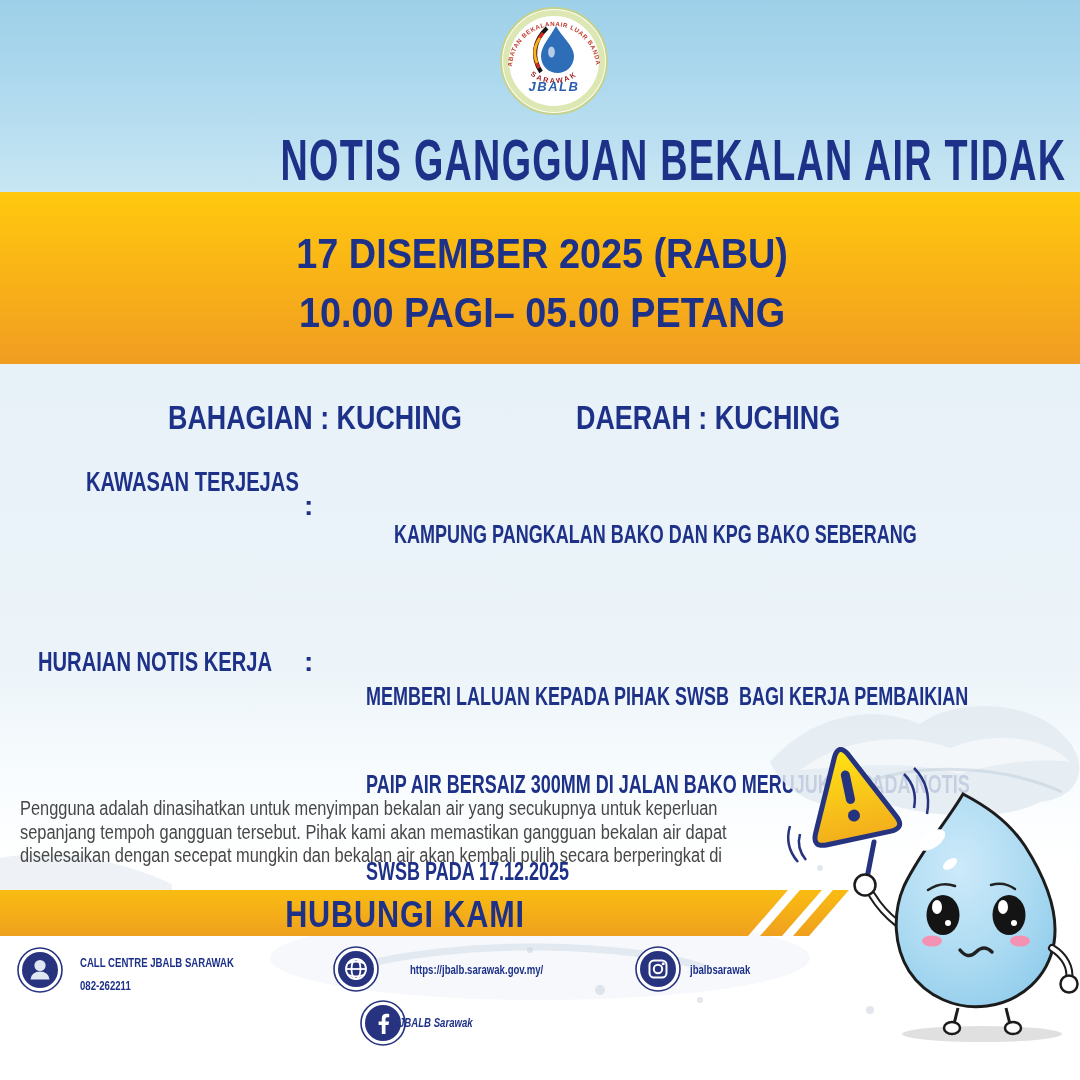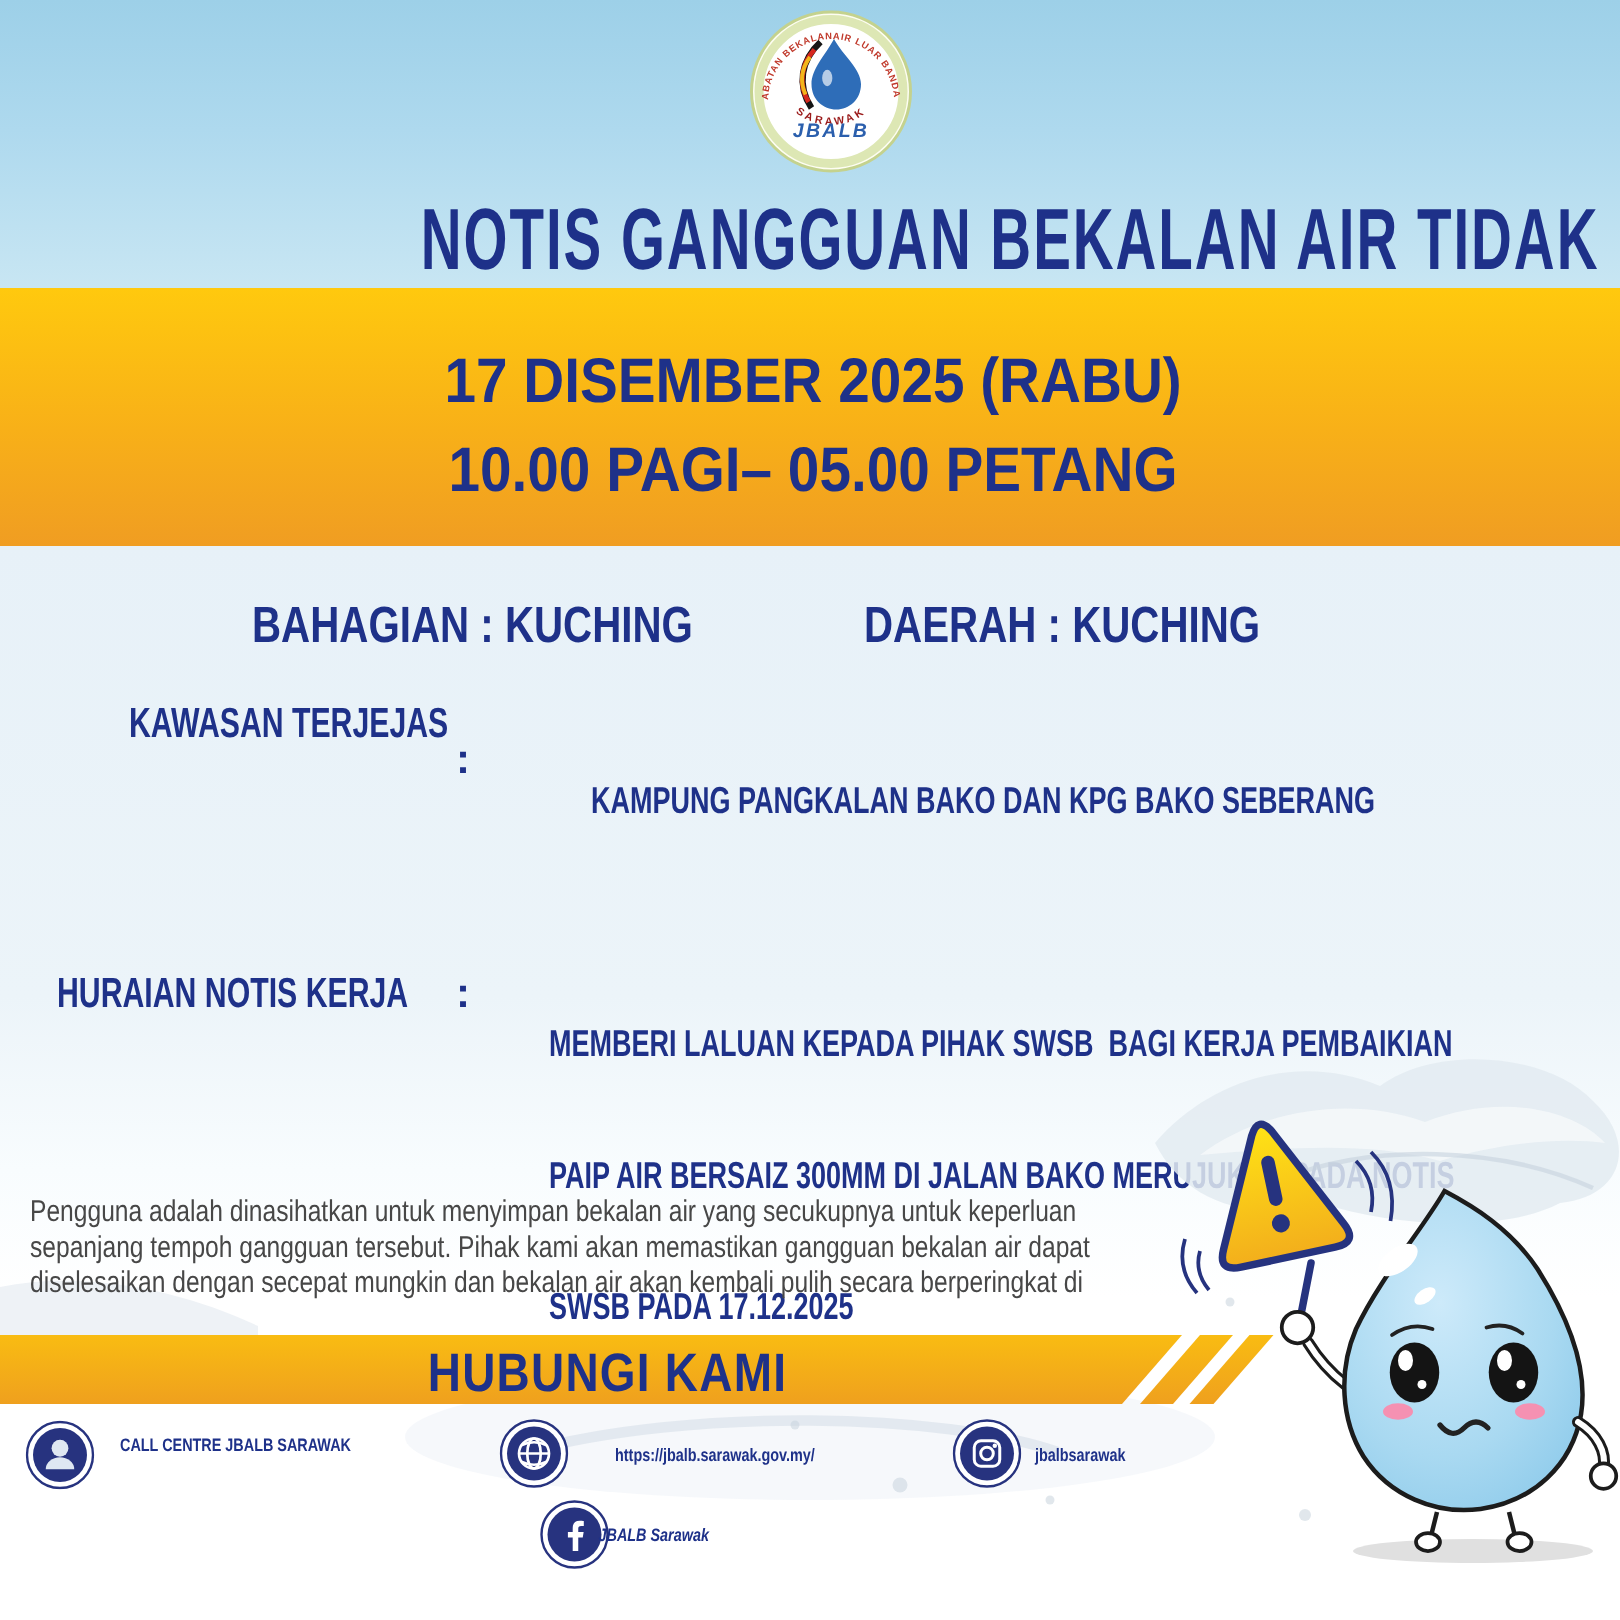--- a/index.html
+++ b/index.html
@@ -172,20 +172,21 @@
   </div>
 
   <svg class="abs" style="left:17px;top:947px;" width="46" height="46" viewBox="0 0 46 46">
     <circle cx="23" cy="23" r="22" fill="#ffffff" stroke="#27337f" stroke-width="1.6"></circle>
     <circle cx="23" cy="23" r="18" fill="#27337f"></circle>
     <circle cx="23" cy="18.5" r="5.6" fill="#dfe7f2"></circle>
     <path d="M13.5,32.5 a9.5,8 0 0 1 19,0 Z" fill="#dfe7f2"></path>
   </svg>
   <div class="contact-text navy" style="left:80px;top:952px;">
     <div><span class="sq oL">CALL CENTRE JBALB SARAWAK</span></div>
+    <div><span class="sq oL">082-262211</span></div>
   </div>
 
   <svg class="abs" style="left:333px;top:946px;" width="46" height="46" viewBox="0 0 46 46">
     <circle cx="23" cy="23" r="22" fill="#ffffff" stroke="#27337f" stroke-width="1.6"></circle>
     <circle cx="23" cy="23" r="18" fill="#27337f"></circle>
     <g stroke="#ffffff" stroke-width="1.8" fill="none">
       <circle cx="23" cy="23" r="10"></circle>
       <ellipse cx="23" cy="23" rx="4.5" ry="10"></ellipse>
       <line x1="13" y1="23" x2="33" y2="23"></line>
       <path d="M14.5,17.5 q8.5,-4 17,0"></path>

